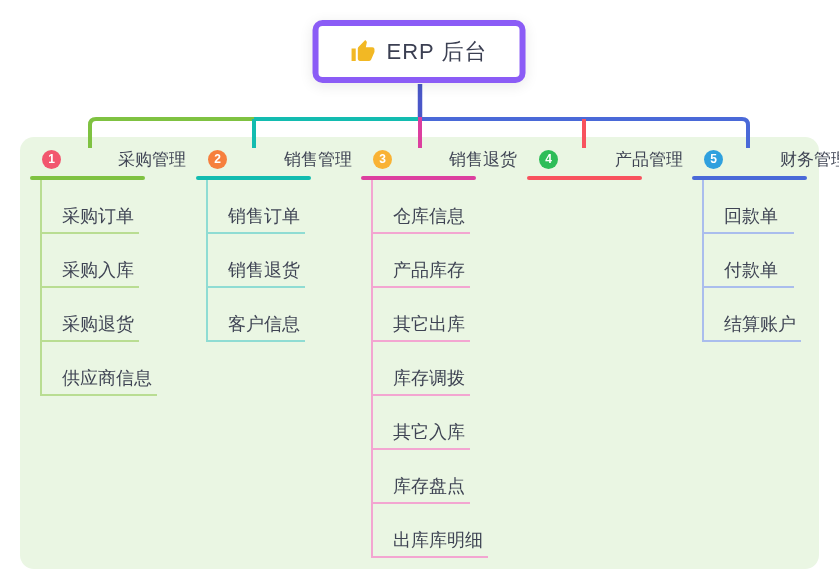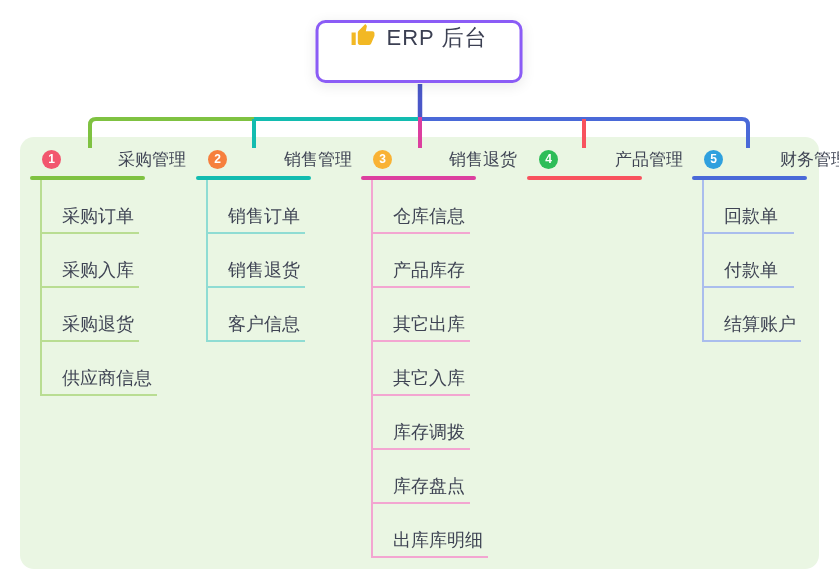--- a/index.html
+++ b/index.html
@@ -3,23 +3,23 @@
 <meta charset="utf-8">
 <style>
   * { margin:0; padding:0; box-sizing:border-box; }
   html,body { background:#ffffff; }
   body { font-family:"Liberation Sans","DejaVu Sans",sans-serif; }
   .canvas { position:relative; width:839px; height:588px; background:#ffffff; overflow:hidden; }
 
   
   .root-node {
     position:absolute; top:20px; left:419px; transform:translateX(-50%);
-    height:63px; padding:0 32px; background:#ffffff; border:3px solid #8b5cf6;
+    height:63px; padding:0 32px; background:#ffffff; border:6px solid #8b5cf6;
     border-radius:10px; box-shadow:0 3px 14px rgba(0,0,0,.09);
-    display:flex; gap:11px; z-index:3;
+    display:flex; align-items:center; gap:11px; z-index:3;
   }
   .root-label { font-size:22px; color:#3b3f52; letter-spacing:1px; }
   .thumb-icon { width:25px; height:25px; display:inline-flex; }
 
   
   .connectors { position:absolute; left:0; top:0; width:839px; height:588px; z-index:1; }
 
   
   .panel {
     position:absolute; left:20px; top:137px; width:799px; height:432px;
@@ -102,22 +102,22 @@
   <div class="branch" style="left: 361px; --badge: #f9b234; --main: #dc3f9f; --light: #f3a6d1;">
     <div class="branch-title">
       <span class="badge">3</span>
       <span class="branch-label">销售退货</span>
     </div>
     <div class="branch-underline"></div>
     <div class="items">
       <div class="item">仓库信息</div>
       <div class="item">产品库存</div>
       <div class="item">其它出库</div>
+      <div class="item">库存调拨</div>
       <div class="item">其它入库</div>
-      <div class="item">库存调拨</div>
       <div class="item">库存盘点</div>
       <div class="item">出库库明细</div>
     </div>
   </div>
 
   <div class="branch" style="left: 527px; --badge: #2ebd58; --main: #f8525e; --light: #f9b1b6;">
     <div class="branch-title">
       <span class="badge">4</span>
       <span class="branch-label">产品管理</span>
     </div>

